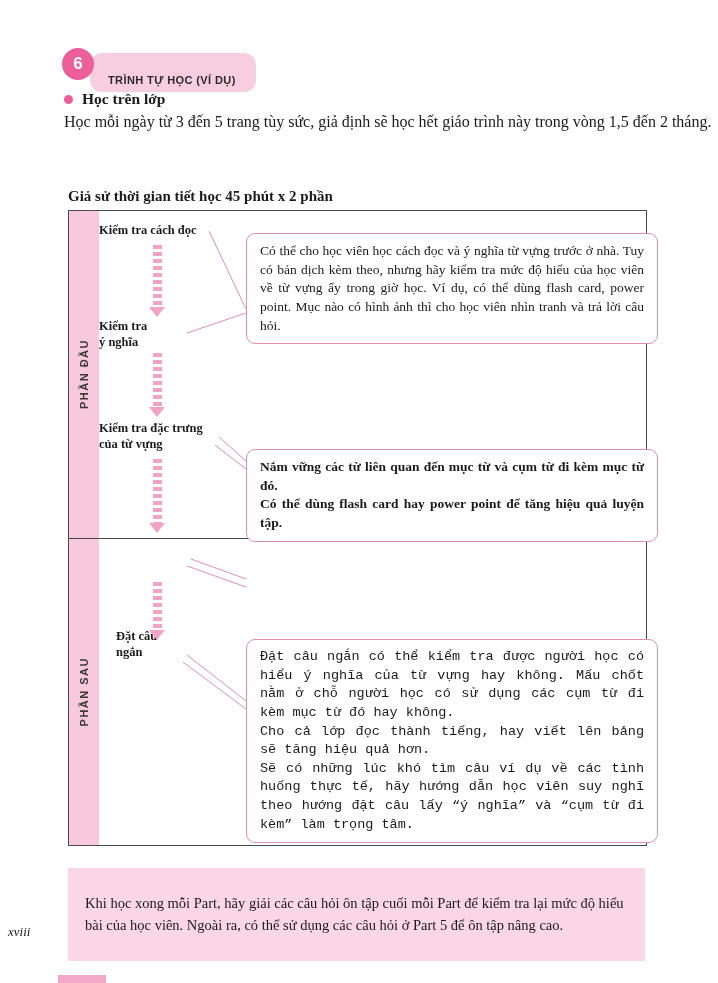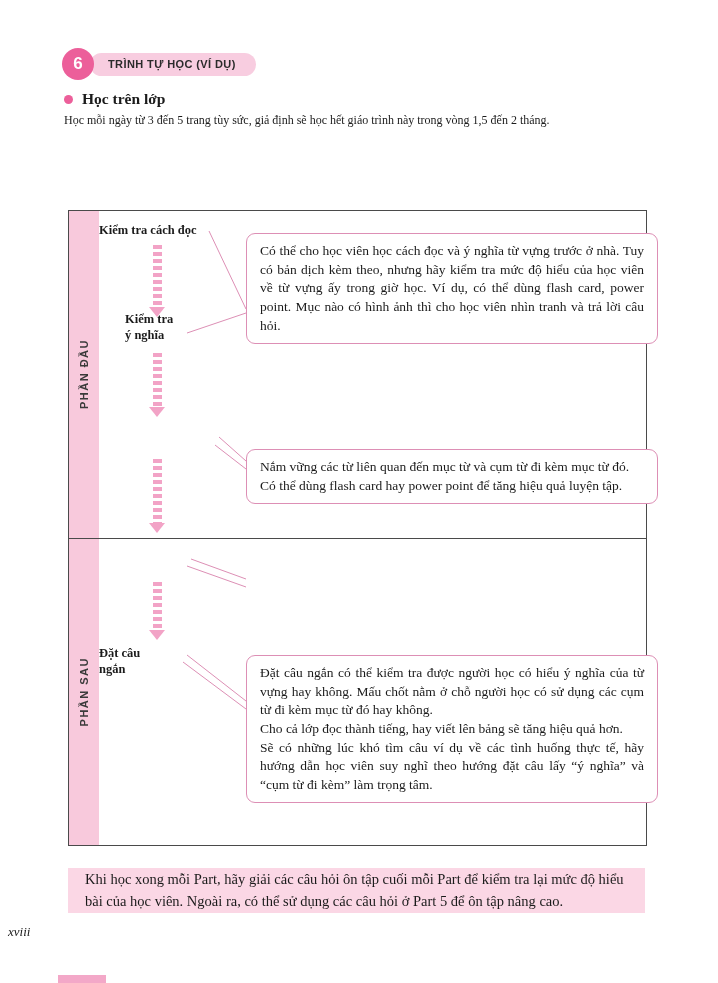--- a/index.html
+++ b/index.html
@@ -3,34 +3,34 @@
 <meta charset="utf-8">
 <style>
   html,body{margin:0;padding:0;background:#ffffff;}
   .page{
     position:relative;width:718px;height:983px;background:#ffffff;overflow:hidden;
     font-family:"Liberation Serif", serif;color:#1b1b1b;
   }
   
   .badge-pill{
     position:absolute;left:90px;top:53px;height:23px;line-height:23px;
-    background:#f8cde0;border-radius:12px;padding:0 20px 0 18px;
+    background:#f8cde0;border-radius:12px;padding:16px 20px 0 18px;
     font-family:"Liberation Sans", sans-serif;font-weight:bold;font-size:11px;
     letter-spacing:0.4px;color:#2b2b2b;
   }
   .badge-circle{
     position:absolute;left:62px;top:48px;width:32px;height:32px;border-radius:50%;
     background:#ec5f9a;color:#ffffff;font-family:"Liberation Sans", sans-serif;
     font-weight:bold;font-size:17px;display:flex;align-items:center;justify-content:center;
   }
   
   .intro-heading{position:absolute;left:64px;top:90px;display:flex;align-items:center;}
   .bullet-dot{width:9px;height:9px;border-radius:50%;background:#ec5f9a;margin-right:9px;}
   .intro-heading span.txt{font-weight:bold;font-size:15.5px;}
-  .intro-para{position:absolute;left:64px;top:113px;margin:0;font-size:12px;white-space:nowrap;}
+  .intro-para{position:absolute;left:64px;top:113px;margin:0;font-size:16px;white-space:nowrap;}
   
   .diagram-title{position:absolute;left:68px;top:188px;margin:0;font-size:15px;font-weight:bold;}
   .diagram{position:absolute;left:68px;top:210px;width:577px;height:634px;border:1px solid #4a4a4a;background:#ffffff;}
   .connectors{position:absolute;left:0;top:0;width:577px;height:634px;pointer-events:none;}
   .sidebar{
     position:absolute;left:0;width:30px;background:#f8c9dc;
     display:flex;align-items:center;justify-content:center;
   }
   .sidebar span{
     writing-mode:vertical-rl;transform:rotate(180deg);
@@ -38,55 +38,56 @@
     letter-spacing:1.5px;color:#3a3a3a;white-space:nowrap;
   }
   .sidebar-1{top:0;height:327px;}
   .sidebar-2{top:328px;height:306px;}
   .section-divider{position:absolute;left:0;top:327px;width:577px;height:1px;background:#4a4a4a;}
   
   .step{
     position:absolute;left:30px;width:115px;
     font-weight:bold;font-size:12.5px;line-height:1.25;white-space:pre-line;
   }
-  .s1{top:12px;} .s2{top:101px;padding-left:26px;} .s3{top:210px;} .s4{top:335px;} .s5{top:435px;}
+  .s1{top:12px;} .s2{top:108px;} .s3{top:210px;} .s4{top:335px;} .s5{top:418px;padding-left:17px;}
   
   .flow-arrow{position:absolute;left:80px;width:16px;display:flex;flex-direction:column;align-items:center;}
   .flow-arrow .dashes{width:9px;flex:1;background:repeating-linear-gradient(to bottom,#f2a3c6 0 4px,transparent 4px 7px);}
   .flow-arrow .head{width:0;height:0;border-left:8px solid transparent;border-right:8px solid transparent;border-top:10px solid #f2a3c6;}
   .a1{top:34px;height:72px;} .a2{top:142px;height:64px;} .a3{top:248px;height:74px;} .a4{top:371px;height:58px;}
   
   .callout{
     position:absolute;left:177px;width:412px;box-sizing:border-box;
     background:#ffffff;border:1.5px solid #dd8fb5;border-radius:9px;
     padding:8px 13px;font-size:13.5px;line-height:1.38;text-align:justify;white-space:pre-line;
   }
-  .c1{top:22px;} .c2{top:238px;} .c3{top:338px;} .c4{top:444px;}
+  .c1{top:22px;} .c2{top:238px;font-weight:bold;} .c3{top:338px;} .c4{top:428px;font-family:Liberation Mono, monospace;}
   
   .footer-note{
     position:absolute;left:68px;top:868px;width:577px;box-sizing:border-box;
-    background:#fbd7e5;padding:0 17px;font-size:14.5px;line-height:1.55;
+    background:#fbd7e5;padding:24px 17px;font-size:14.5px;line-height:1.55;
   }
   .page-number{position:absolute;left:8px;top:924px;font-size:13px;font-style:italic;}
   .page-edge-tab{position:absolute;left:58px;top:975px;width:48px;height:8px;background:#f3a8c8;}
 </style>
 </head>
 <body>
 
 <div class="page">
 
   <div class="badge-pill">TRÌNH TỰ HỌC (VÍ DỤ)</div>
   <div class="badge-circle">6</div>
 
   <div class="intro-heading">
     <span class="bullet-dot"></span>
     <span class="txt">Học trên lớp</span>
   </div>
   <p class="intro-para">Học mỗi ngày từ 3 đến 5 trang tùy sức, giả định sẽ học hết giáo trình này trong vòng 1,5 đến 2 tháng.</p>
 
+  <h3 class="diagram-title">Giả sử thời gian tiết học 45 phút x 2 phần</h3>
 
   <div class="diagram">
 
     <svg class="connectors" viewBox="0 0 577 634">
       <line x1="140" y1="20" x2="177" y2="98" stroke="#dd8fb5" stroke-width="1"></line>
       <line x1="118" y1="122" x2="177" y2="102" stroke="#dd8fb5" stroke-width="1"></line>
       <line x1="150" y1="226" x2="177" y2="250" stroke="#dd8fb5" stroke-width="1"></line>
       <line x1="146" y1="234" x2="177" y2="258" stroke="#dd8fb5" stroke-width="1"></line>
       <line x1="122" y1="348" x2="177" y2="368" stroke="#dd8fb5" stroke-width="1"></line>
       <line x1="118" y1="355" x2="177" y2="376" stroke="#dd8fb5" stroke-width="1"></line>
@@ -98,20 +99,22 @@
       <span>PHẦN ĐẦU</span>
     </div>
     <div class="sidebar sidebar-2">
       <span>PHẦN SAU</span>
     </div>
     <div class="section-divider"></div>
 
     <div class="step s1">Kiểm tra cách đọc</div>
     <div class="step s2">Kiểm tra
 ý nghĩa</div>
+    <div class="step s3">Kiểm tra đặc trưng
+của từ vựng</div>
     <div class="step s5">Đặt câu
 ngắn</div>
 
     <div class="flow-arrow a1">
         <div class="dashes"></div>
         <div class="head"></div>
       </div>
     <div class="flow-arrow a2">
         <div class="dashes"></div>
         <div class="head"></div>

